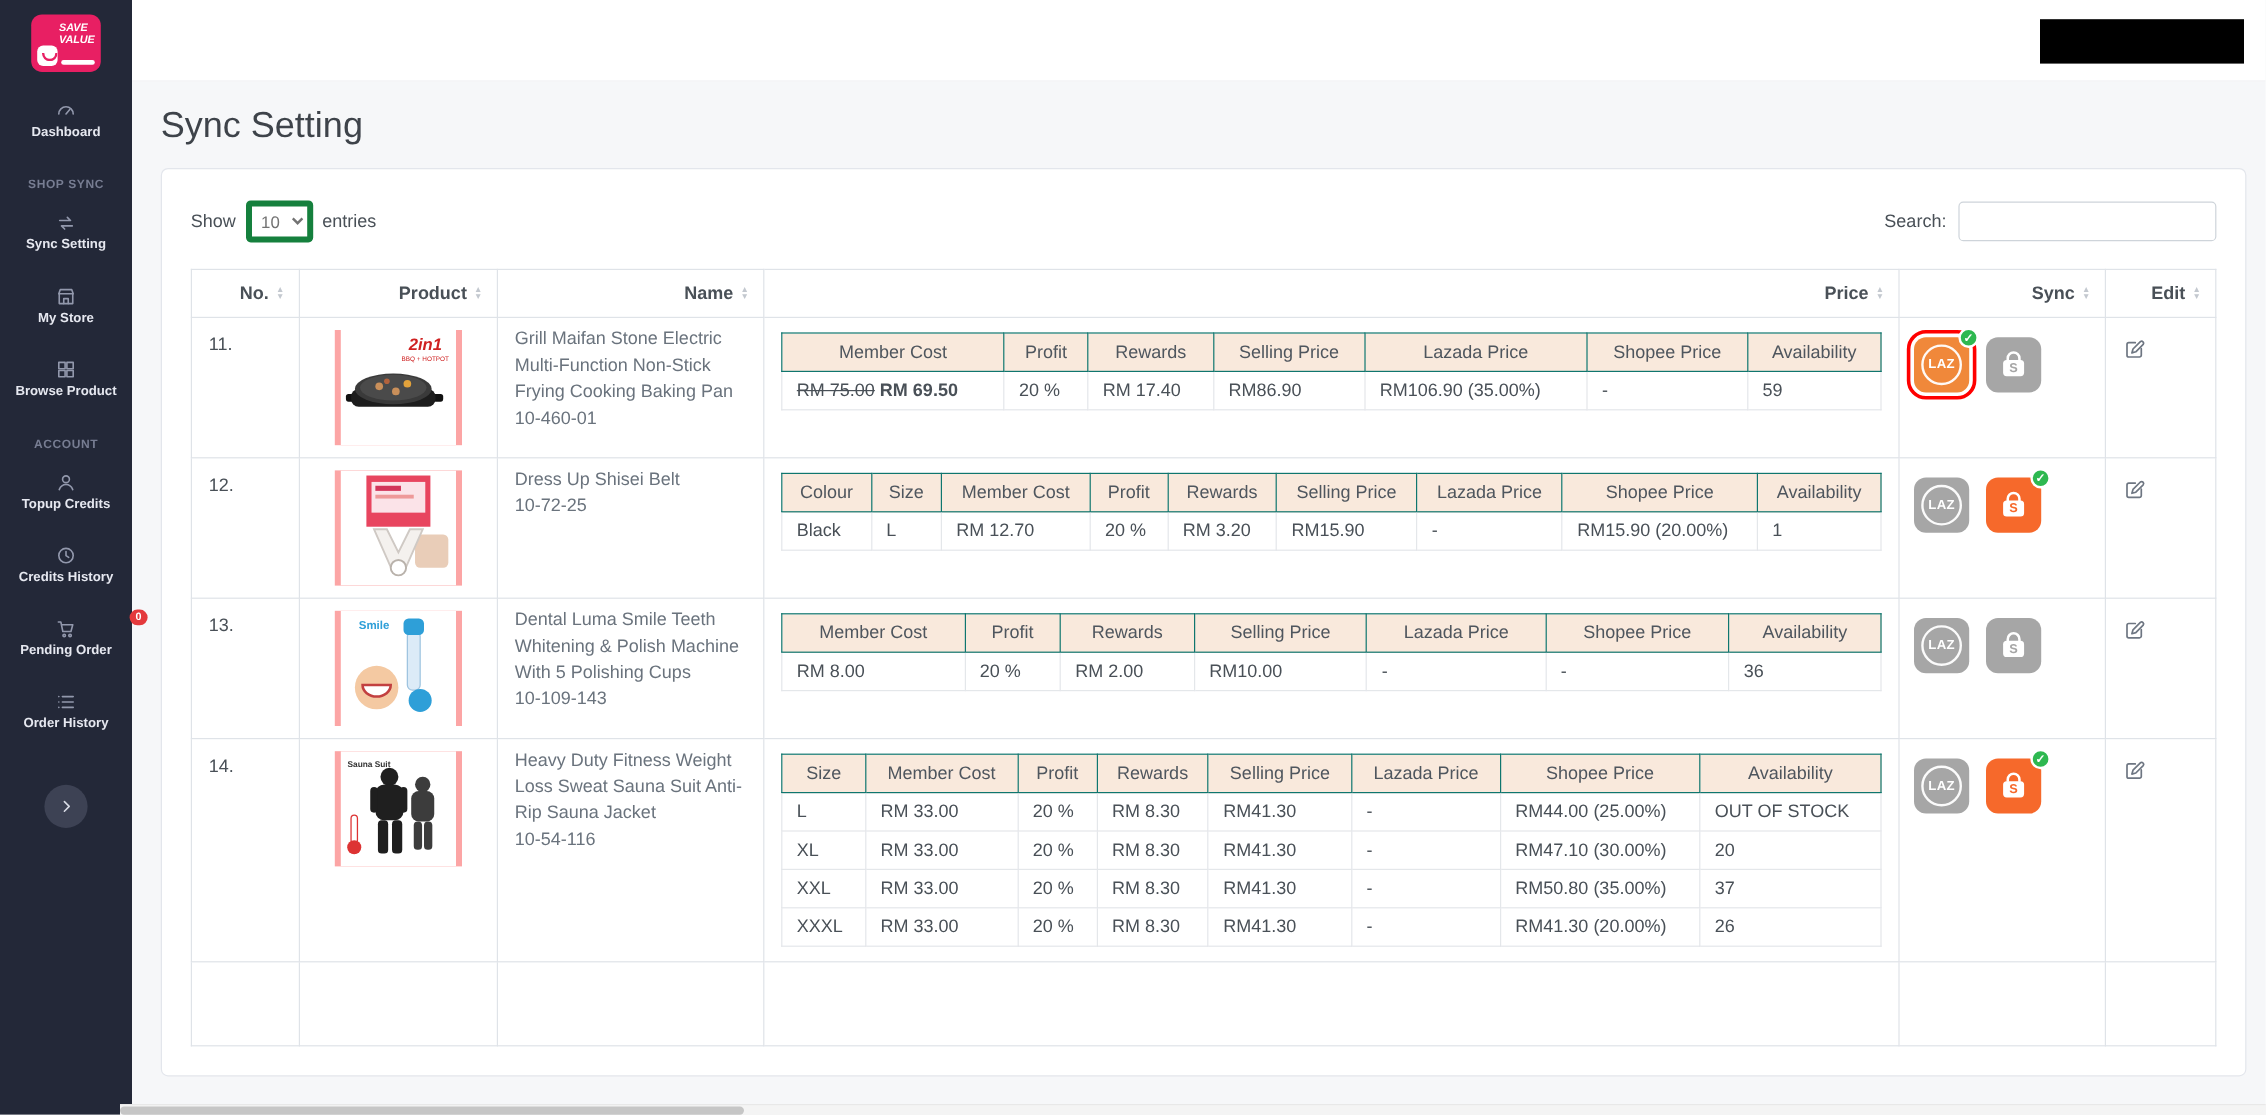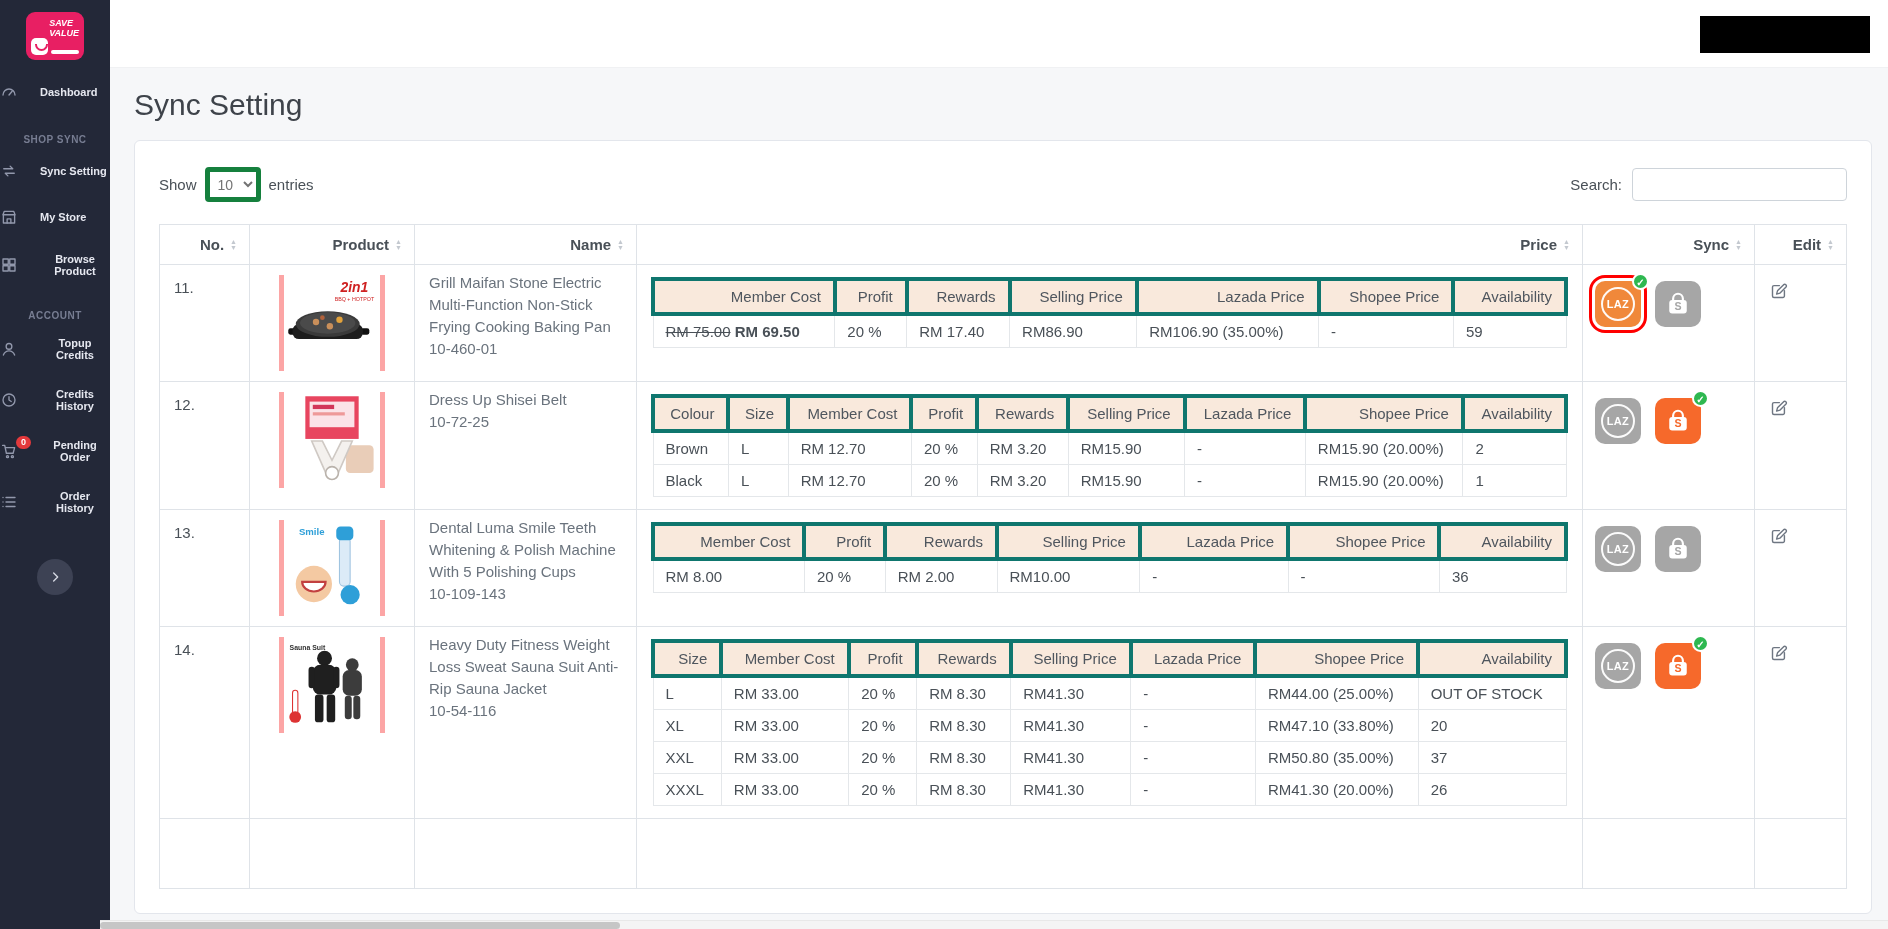--- a/index.html
+++ b/index.html
@@ -20,21 +20,21 @@
   }
   .layout{display:flex;height:100%}
 
   
   .sidebar{width:110px;background:#232838;flex-shrink:0;display:flex;flex-direction:column;align-items:center;height:100%}
   .logo{width:58px;height:48px;background:#e81f63;border-radius:9px;margin:12px auto 22px;position:relative;overflow:hidden;cursor:pointer}
   .logo .lg-txt{position:absolute;top:6px;right:5px;text-align:left;color:#fff;font-style:italic;font-weight:700;font-size:9px;line-height:10px}
   .logo .lg-bag{position:absolute;left:5px;bottom:5px;width:17px;height:17px;background:#fff;border-radius:5px}
   .logo .lg-bag::after{content:"";position:absolute;left:4px;top:6px;width:9px;height:5px;border:2px solid #e81f63;border-top:none;border-radius:0 0 8px 8px}
   .logo .lg-bar{position:absolute;right:5px;bottom:6px;width:28px;height:4px;background:#fff;border-radius:2px}
-  .side-item{display:flex;flex-direction:row;align-items:center;gap:22px;margin-bottom:27px;cursor:pointer;width:100%}
+  .side-item{display:flex;flex-direction:column;gap:3px;margin-bottom:27px;cursor:pointer;width:100%}
   .side-item .icon-wrap{position:relative;color:#9298ac;height:19px;display:flex;align-items:center;justify-content:center}
   .side-item svg{width:18px;height:18px;stroke:currentColor;fill:none;stroke-width:1.8;stroke-linecap:round;stroke-linejoin:round}
   .side-item .lbl{color:#e6e8f0;font-size:11px;font-weight:700;text-align:center;line-height:12px}
   .side-section{color:#777d92;font-size:10px;font-weight:700;letter-spacing:.5px;margin:6px 0 16px;text-align:center}
   .side-badge{position:absolute;top:-6px;right:-13px;background:#e4393c;color:#fff;font-size:9px;font-weight:700;border-radius:8px;padding:1px 5px;line-height:11px}
   .collapse-btn{width:36px;height:36px;border-radius:50%;background:#3d4254;border:none;color:#d7dae4;display:flex;align-items:center;justify-content:center;cursor:pointer;margin-top:18px}
   .collapse-btn svg{width:16px;height:16px;stroke:currentColor;fill:none;stroke-width:2;stroke-linecap:round;stroke-linejoin:round}
 
   
   .main{flex:1;display:flex;flex-direction:column;min-width:0;position:relative}
@@ -62,21 +62,21 @@
   td.no-cell{padding:14px 14px;color:#495057}
   td.product-cell{padding:10px 8px}
   .pimg{width:106px;height:96px;margin:0 auto;background:#fca5a5}
   .pimg svg{width:100%;height:100%}
   td.name-cell{padding:7px 14px;color:#6a737d;line-height:22px}
   td.price-cell{padding:12px 14px}
   td.sync-cell{padding:16px 12px}
   td.edit-cell{padding:14px 12px}
 
   table.nested{width:100%;border-collapse:collapse;font-size:15px}
-  .nested th{background:var(--nested-header-bg);font-weight:400;color:#4f565e;padding:7px 12px;border:4px solid #0f766e;text-align:right}
+  .nested th{background:var(--nested-header-bg);font-weight:400;color:#4f565e;padding:7px 12px;border:1px solid #0f766e;text-align:center}
   .nested td{padding:7px 12px;border:1px solid #e4e7ea;color:#495057}
   .strike{text-decoration:line-through}
   .bold{font-weight:700}
 
   .sync-group{display:flex;gap:14px;align-items:flex-start}
   .sync-btn{width:46px;height:46px;border-radius:10px;border:none;position:relative;display:flex;align-items:center;justify-content:center;cursor:pointer;padding:0;background:var(--inactive-gray)}
   .sync-btn.laz.active{background:var(--lazada-orange)}
   .sync-btn.shp.active{background:var(--shopee-orange)}
   .laz-ring{position:absolute;inset:6px;border:2px solid rgba(255,255,255,.95);border-radius:50%}
   .laz-label{color:#fff;font-size:11px;font-weight:700;letter-spacing:.3px}
@@ -399,31 +399,20 @@
                           <th>Profit</th>
                           <th>Rewards</th>
                           <th>Selling Price</th>
                           <th>Lazada Price</th>
                           <th>Shopee Price</th>
                           <th>Availability</th>
                         </tr>
                       </thead>
                       <tbody>
                         <tr>
-                          <td>Brown</td>
-                          <td>L</td>
-                          <td>RM 12.70</td>
-                          <td>20 %</td>
-                          <td>RM 3.20</td>
-                          <td>RM15.90</td>
-                          <td>-</td>
-                          <td>RM15.90 (20.00%)</td>
-                          <td>2</td>
-                        </tr>
-                        <tr>
                           <td>Black</td>
                           <td>L</td>
                           <td>RM 12.70</td>
                           <td>20 %</td>
                           <td>RM 3.20</td>
                           <td>RM15.90</td>
                           <td>-</td>
                           <td>RM15.90 (20.00%)</td>
                           <td>1</td>
                         </tr>
@@ -567,21 +556,21 @@
                           <td>RM44.00 (25.00%)</td>
                           <td>OUT OF STOCK</td>
                         </tr>
                         <tr>
                           <td>XL</td>
                           <td>RM 33.00</td>
                           <td>20 %</td>
                           <td>RM 8.30</td>
                           <td>RM41.30</td>
                           <td>-</td>
-                          <td>RM47.10 (33.80%)</td>
+                          <td>RM47.10 (30.00%)</td>
                           <td>20</td>
                         </tr>
                         <tr>
                           <td>XXL</td>
                           <td>RM 33.00</td>
                           <td>20 %</td>
                           <td>RM 8.30</td>
                           <td>RM41.30</td>
                           <td>-</td>
                           <td>RM50.80 (35.00%)</td>

